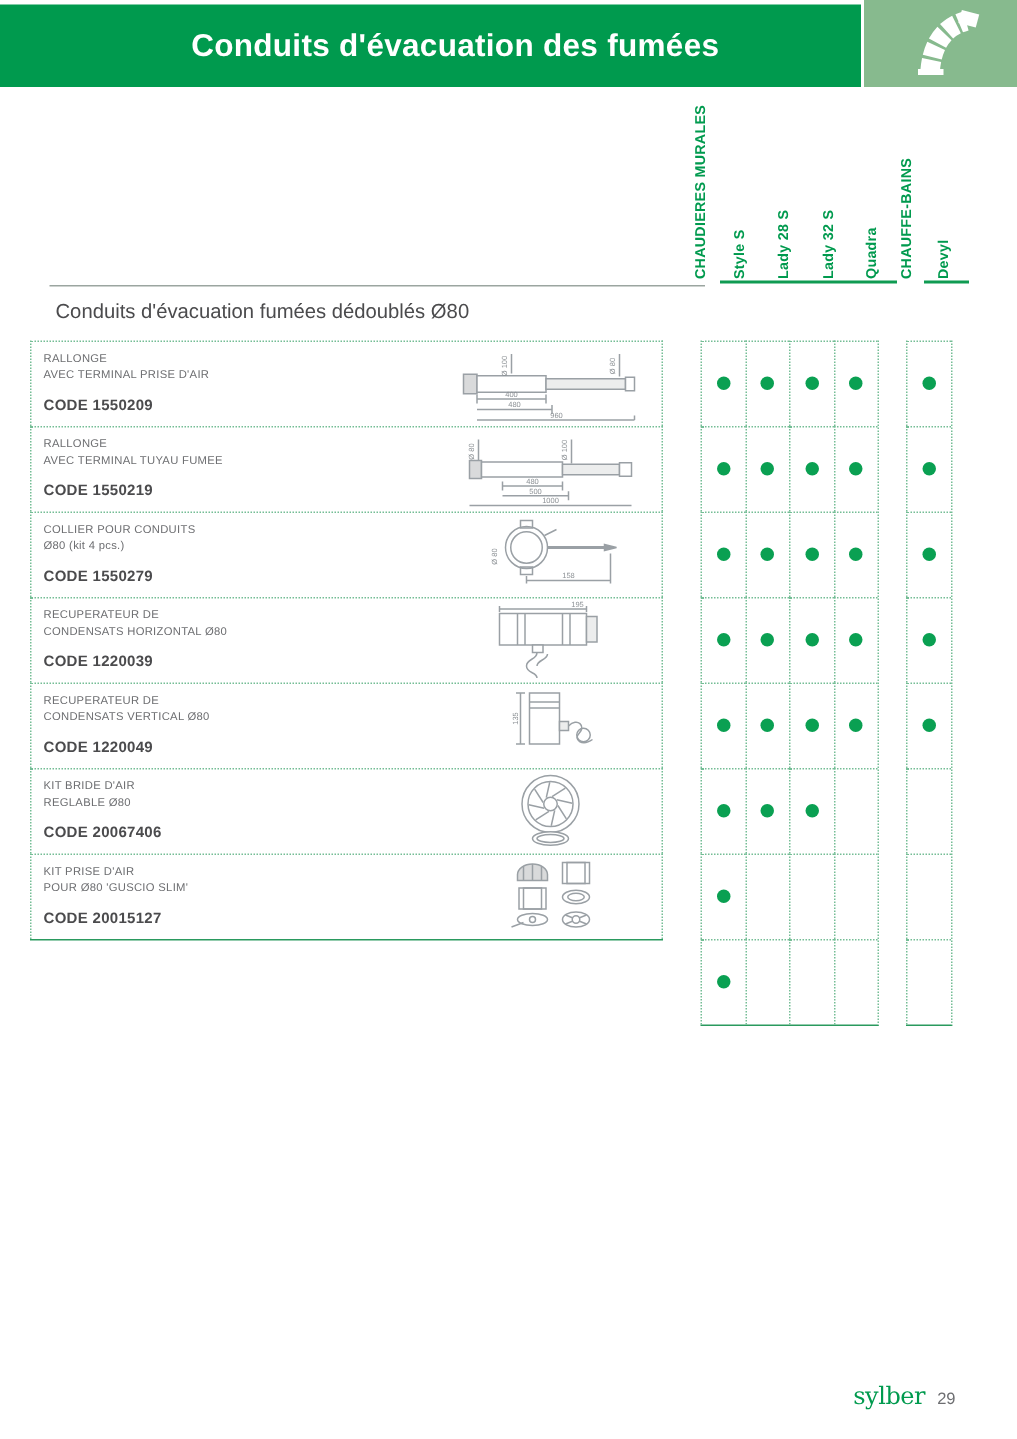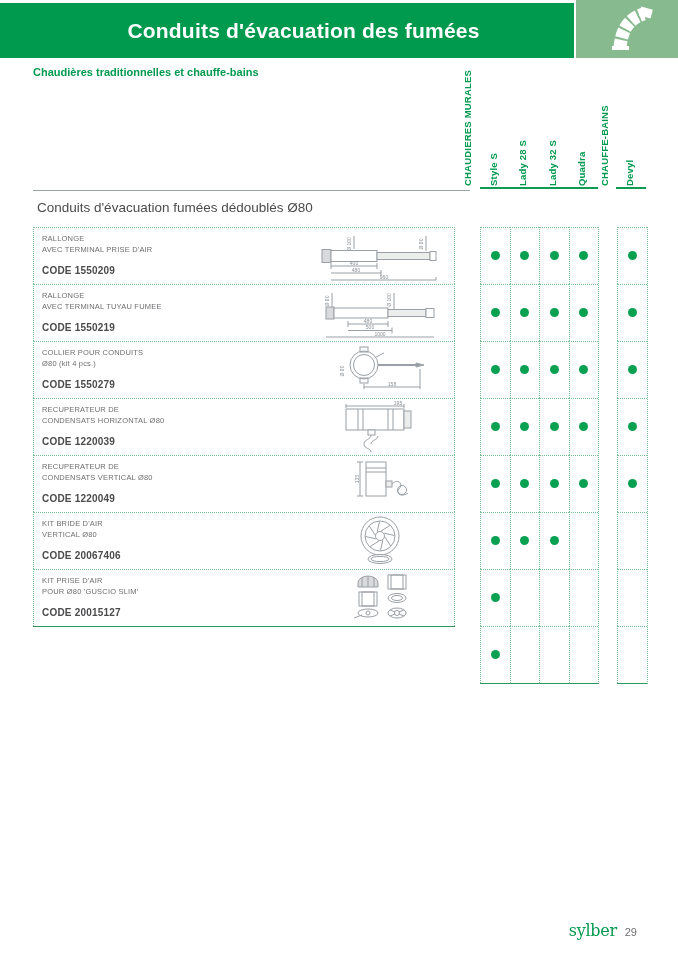--- a/index.html
+++ b/index.html
@@ -15,21 +15,21 @@
   .vlabel{position:absolute;transform:translateY(-100%);}
   .vlabel span{display:block;writing-mode:vertical-rl;transform:rotate(180deg);
                font-size:9.5px;font-weight:bold;color:#009A4E;white-space:nowrap;letter-spacing:.2px;}
   .vlabel.group span{font-weight:800;}
   .rule-gray{position:absolute;left:33px;top:190px;width:437px;height:1px;background:#9ba5a0;}
   .uline{position:absolute;top:187px;height:2px;background:#0f9b52;}
   .uline.g1{left:480px;width:118px;}
   .uline.g2{left:616px;width:30px;}
   .section-title{position:absolute;left:37px;top:200px;font-size:13.5px;font-weight:normal;color:#4B4B4D;}
   
-  .table-area{position:absolute;left:33px;top:227px;display:flex;align-items:flex-start;}
+  .table-area{position:absolute;left:20px;top:227px;display:flex;align-items:flex-start;}
   .tbl-left{width:422px;border-bottom:1.5px solid #2a9a5e;}
   .lrow{position:relative;height:57px;box-sizing:border-box;
         border-top:1px dotted #74bd95;border-left:1px dotted #74bd95;border-right:1px dotted #74bd95;}
   .pname{position:absolute;left:8px;top:6px;font-size:7.5px;color:#6D6E71;letter-spacing:.2px;line-height:1.4;}
   .pname span{display:block;}
   .pcode{position:absolute;left:8px;bottom:8px;font-size:10px;font-weight:bold;color:#4B4B4D;letter-spacing:.2px;}
   .pdraw{position:absolute;right:2px;top:50%;transform:translateY(-50%);width:150px;height:54px;}
   .pdraw svg text{font-family:"Liberation Sans", sans-serif;}
   .tbl-group{width:118px;margin-left:25px;border-right:1px dotted #74bd95;border-bottom:1.5px solid #2a9a5e;}
   .tbl-devyl{width:30px;margin-left:18px;border-right:1px dotted #74bd95;border-bottom:1.5px solid #2a9a5e;}
@@ -51,21 +51,20 @@
     <h1>Conduits d'évacuation des fumées</h1>
   </div>
   <div class="header-tile">
     <svg width="102" height="58" viewBox="0 0 102 58">
       <path d="M44,48 Q46,20 68,14" stroke="#ffffff" stroke-width="13" fill="none" stroke-dasharray="8 2" stroke-linecap="butt"></path>
       <rect x="36" y="46" width="17" height="4" fill="#ffffff"></rect>
       <rect x="64" y="8" width="12" height="9" fill="#ffffff" transform="rotate(15 70 12)"></rect>
     </svg>
   </div>
 
-  <div class="subtitle">Chaudières traditionnelles et chauffe-bains</div>
 
   <div>
     <div class="vlabel group" style="left:462px;top:186px">
         <span>CHAUDIERES MURALES</span>
       </div>
     <div class="vlabel" style="left:488px;top:186px">
         <span>Style S</span>
       </div>
     <div class="vlabel" style="left:517px;top:186px">
         <span>Lady 28 S</span>
@@ -222,21 +221,21 @@
                 <line x1="55" y1="39" x2="61" y2="39"></line>
               </g>
   <g fill="#8b9094" font-size="5" text-anchor="middle">
                 <text x="56.5" y="22" transform="rotate(-90 56.5 22)">135</text>
               </g>
             </svg></div>
     </div>
         <div class="lrow">
       <div class="pname">
         <span>KIT BRIDE D'AIR</span>
-            <span>VERTICAL Ø80</span>
+            <span>REGLABLE Ø80</span>
       </div>
       <div class="pcode">CODE 20067406</div>
       <div class="pdraw"><svg viewBox="0 0 150 54" width="150" height="54">
   <g stroke="#9aa0a5" fill="none" stroke-width="1">
                 <circle cx="78" cy="22" r="19" fill="#fff"></circle>
                 <circle cx="78" cy="22" r="15"></circle>
   <circle cx="78" cy="22" r="4.5"></circle>
                 <line x1="82.9" y1="23.0" x2="88.6" y2="31.9"></line>
                 <line x1="80.8" y1="26.2" x2="78.5" y2="36.5"></line>
                 <line x1="77.0" y1="26.9" x2="68.1" y2="32.6"></line>

